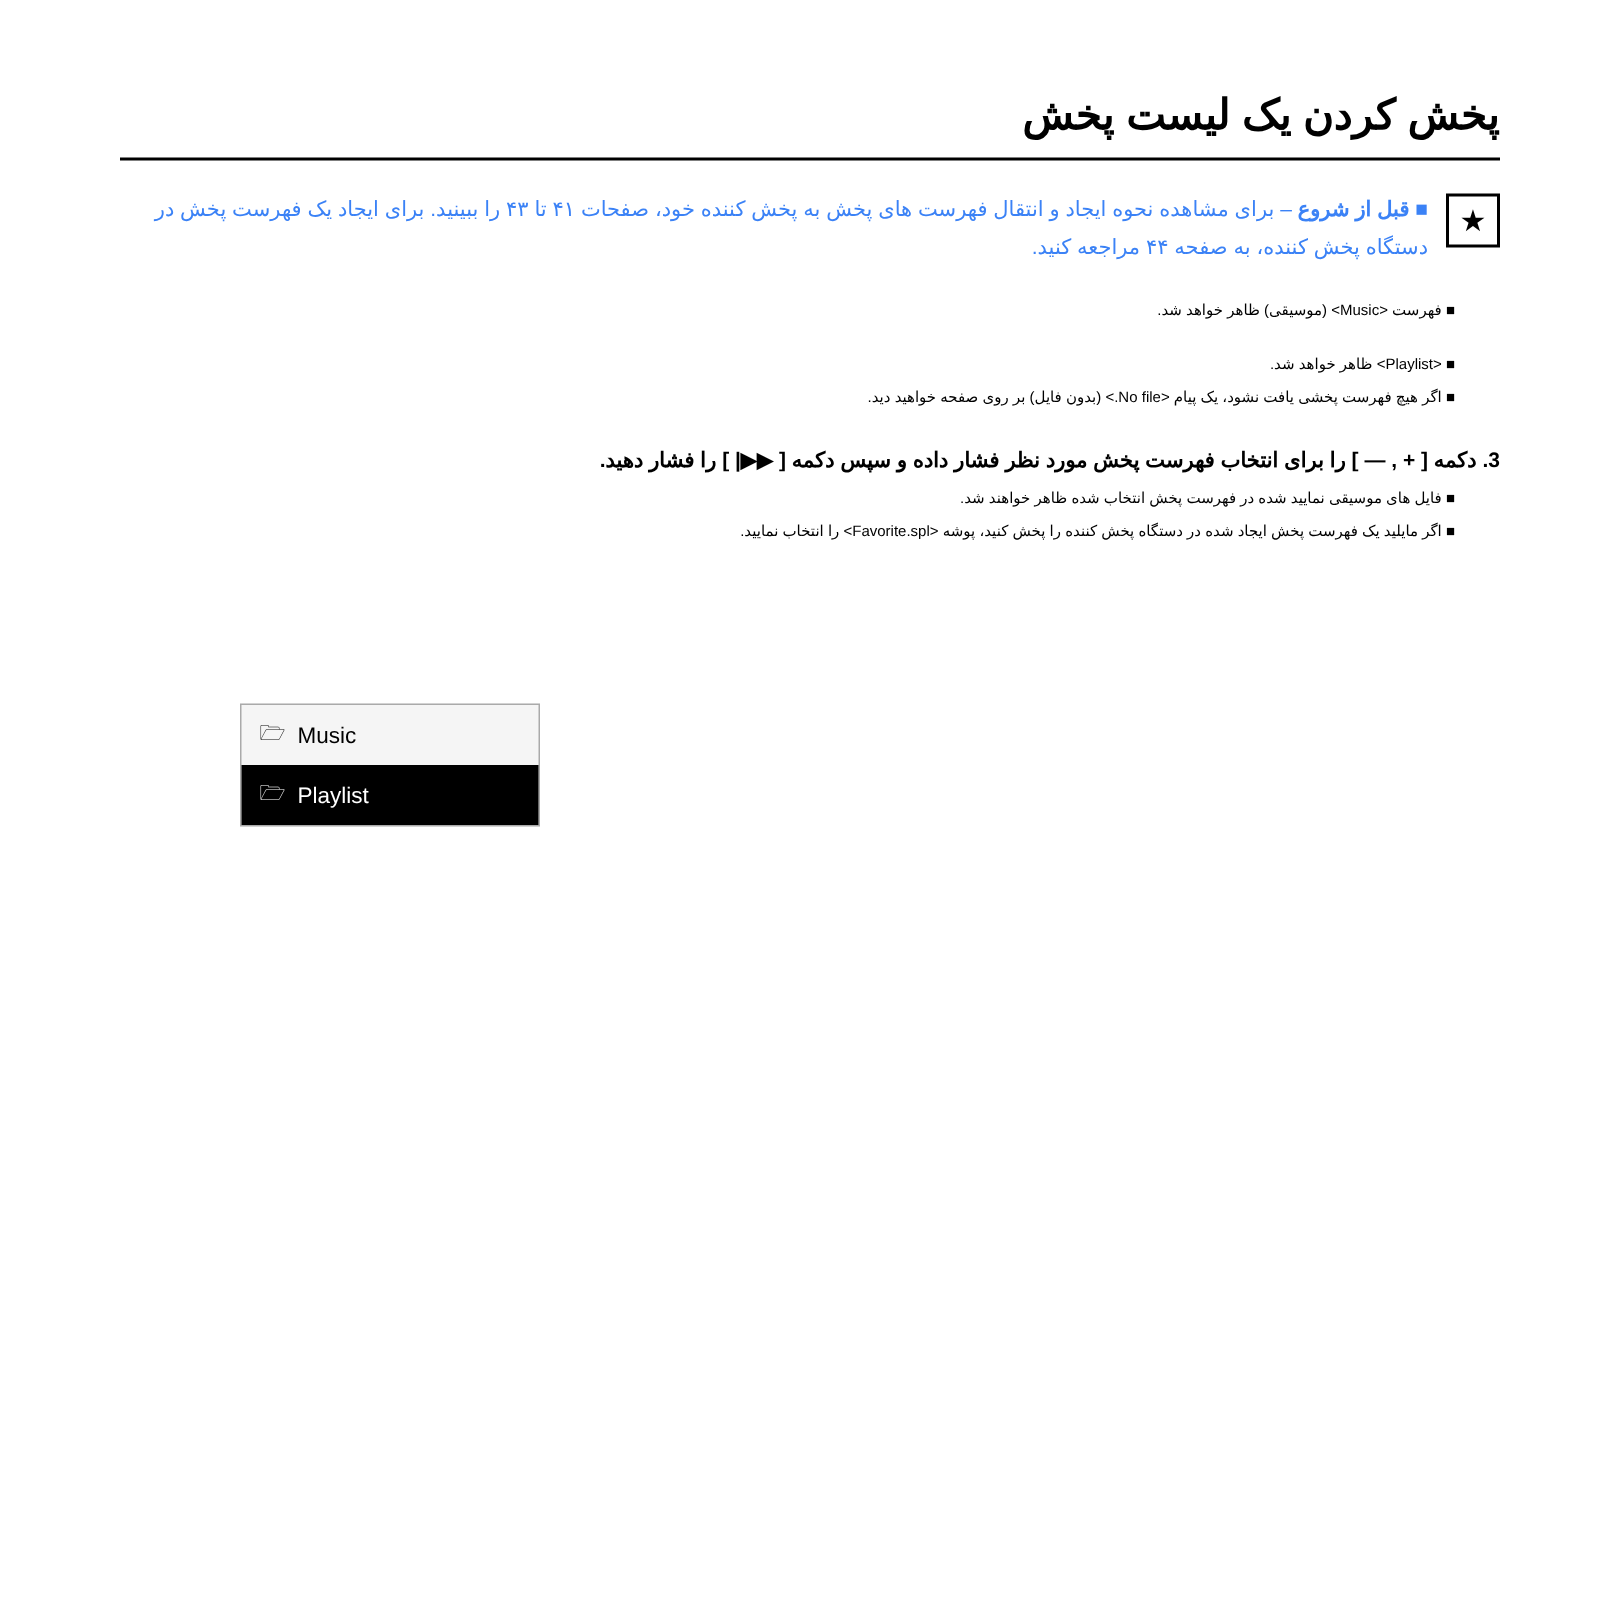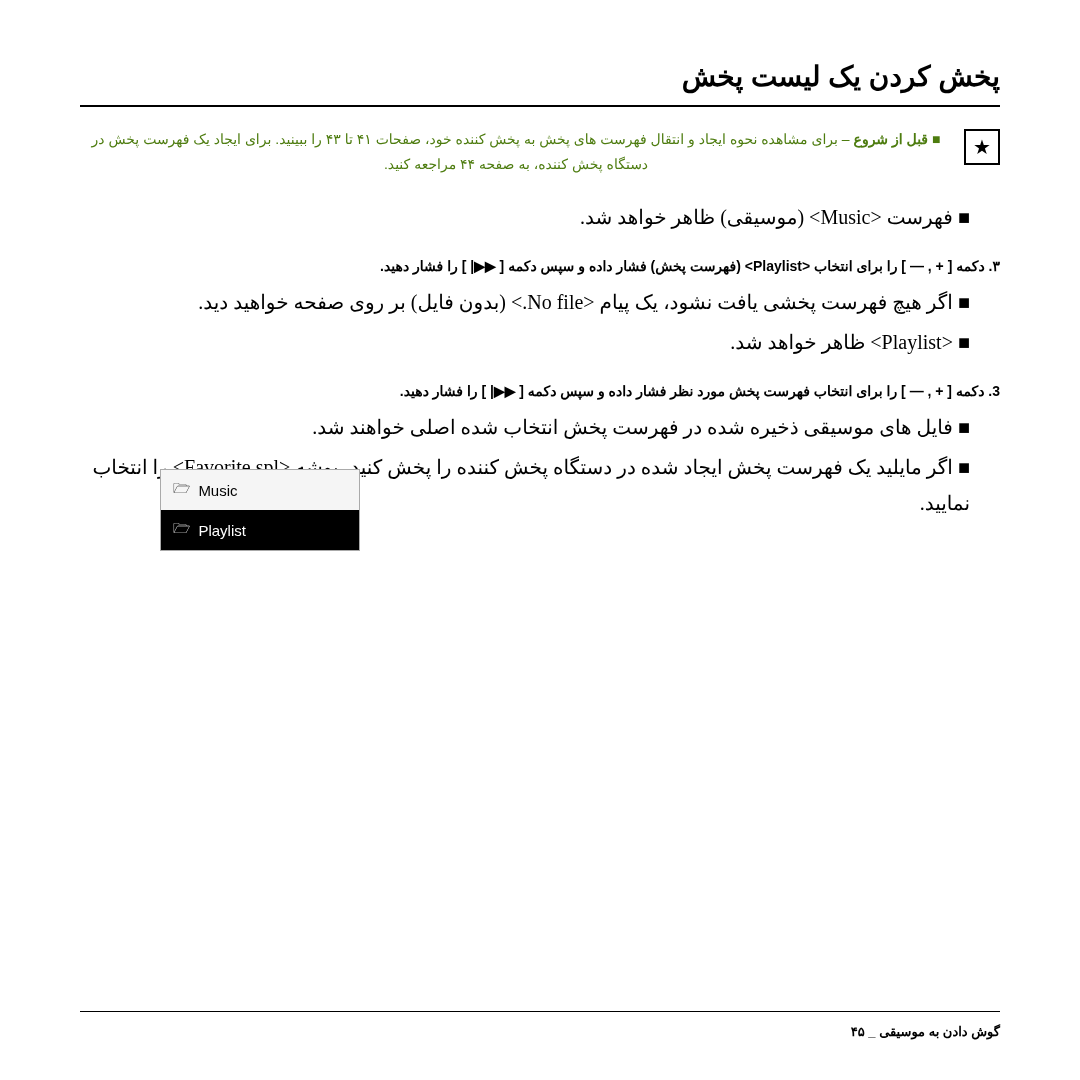--- a/index.html
+++ b/index.html
@@ -54,22 +54,22 @@
       align-items: center;
       justify-content: center;
       font-size: 20px;
       flex-shrink: 0;
       margin-top: 2px;
     }
 
     .tip-text {
       font-size: 14px;
       line-height: 1.8;
-      text-align: center;
-      color: #4d7c0f;
+      text-align: right;
+      color: #3b82f6;
     }
 
     .tip-text strong {
       font-weight: bold;
     }
 
     .step-item {
       margin-bottom: 18px;
       font-size: 14px;
       line-height: 1.9;
@@ -77,25 +77,24 @@
       color: #000;
     }
 
     .step-item strong {
       font-weight: bold;
     }
 
     .step-bullet {
       margin-right: 30px;
       margin-top: 4px;
-      font-size: 20px;
+      font-size: 10px;
       line-height: 1.8;
       text-align: right;
       color: #000;
-      font-family: Liberation Serif, serif;
     }
 
     .step-bullet::before {
       content: "■ ";
     }
 
     .ui-panel {
       position: absolute;
       left: 80px;
       top: 270px;
@@ -184,38 +183,32 @@
           <span class="folder-icon">🗁</span>
           <span>Playlist</span>
         </div>
       </div>
 
       <div class="step-item">
         <div class="step-bullet">فهرست &lt;Music&gt; (موسیقی) ظاهر خواهد شد.</div>
       </div>
 
       <div class="step-item">
-        <span>
-          <strong>۳. دکمه  [ + , — ] را برای انتخاب &lt;Playlist&gt; (فهرست پخش) فشار داده و سپس دکمه  [ ▶▶| ] را فشار دهید.</strong>
-        </span>
+        <div class="step-bullet">&lt;Playlist&gt; ظاهر خواهد شد.</div>
         <div class="step-bullet">اگر هیچ فهرست پخشی یافت نشود، یک پیام &lt;No file.&gt; (بدون فایل) بر روی صفحه خواهید دید.</div>
-        <div class="step-bullet">&lt;Playlist&gt; ظاهر خواهد شد.</div>
       </div>
 
       <div class="step-item">
         <span>
           <strong>3. دکمه  [ + , — ] را برای انتخاب فهرست پخش مورد نظر فشار داده و سپس دکمه  [ ▶▶| ] را فشار دهید.</strong>
         </span>
-        <div class="step-bullet">فایل های موسیقی ذخیره شده در فهرست پخش انتخاب شده اصلی خواهند شد.</div>
+        <div class="step-bullet">فایل های موسیقی نمایید شده در فهرست پخش انتخاب شده ظاهر خواهند شد.</div>
         <div class="step-bullet">اگر مایلید یک فهرست پخش ایجاد شده در دستگاه پخش کننده را پخش کنید، پوشه &lt;Favorite.spl&gt; را انتخاب نمایید.</div>
       </div>
 
       <div class="step-item">
       </div>
 
     </div>
   </div>
 
-  <div class="footer">
-    <span class="footer-text">گوش دادن به موسیقی _ ۴۵</span>
-  </div>
 
 </div>
 
 </body></html>

